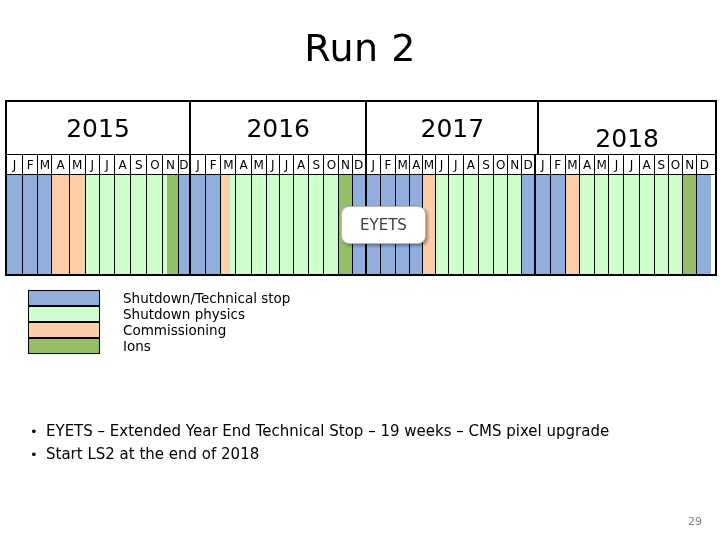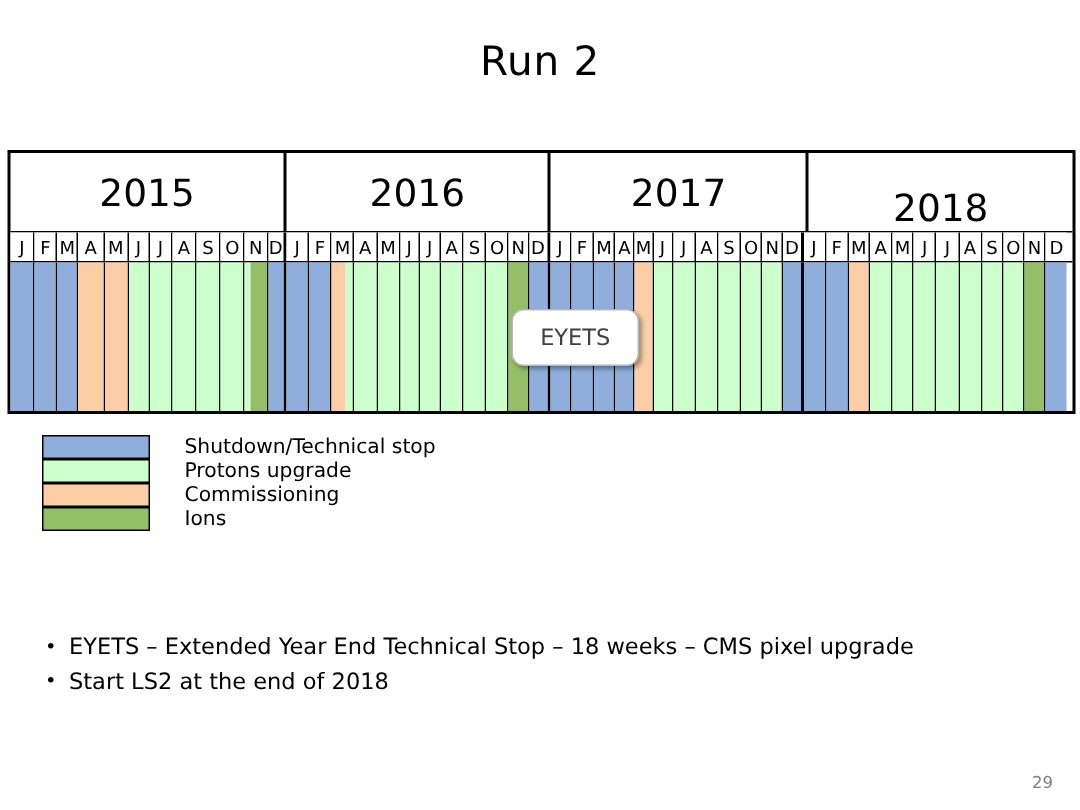--- a/index.html
+++ b/index.html
@@ -15,21 +15,21 @@
     position: relative;
   }
 
   
   #slide-title {
     position: absolute;
     left: 0;
     top: 26px;
     width: 720px;
     text-align: center;
-    font-size: 27px;
+    font-size: 38px;
     font-weight: normal;
     color: #000000;
     letter-spacing: 0.5px;
     font-family: "DejaVu Sans", sans-serif;
   }
 
   
   #timeline {
     position: absolute;
     left: 5px;
@@ -395,36 +395,36 @@
 
 <div id="eyets-callout">EYETS</div>
 
 <div id="legend">
     <div class="legend-row">
       <div class="legend-swatch" style="background: rgb(143, 174, 220);"></div>
       <div class="legend-label">Shutdown/Technical stop</div>
     </div>
     <div class="legend-row">
       <div class="legend-swatch" style="background: rgb(204, 255, 204);"></div>
-      <div class="legend-label">Protons upgrade</div>
+      <div class="legend-label">Shutdown physics</div>
     </div>
     <div class="legend-row">
       <div class="legend-swatch" style="background: rgb(251, 206, 168);"></div>
       <div class="legend-label">Commissioning</div>
     </div>
     <div class="legend-row">
       <div class="legend-swatch" style="background: rgb(149, 190, 104);"></div>
       <div class="legend-label">Ions</div>
     </div>
   </div>
 
 <div id="bullets">
     <div class="bullet">
       <span class="bullet-dot">•</span>
-      <span class="bullet-text">EYETS – Extended Year End Technical Stop – 18 weeks – CMS pixel upgrade</span>
+      <span class="bullet-text">EYETS – Extended Year End Technical Stop – 19 weeks – CMS pixel upgrade</span>
     </div>
     <div class="bullet">
       <span class="bullet-dot">•</span>
       <span class="bullet-text">Start LS2 at the end of 2018</span>
     </div>
   </div>
 
 <div id="page-number">29</div>
 
 </body></html>

